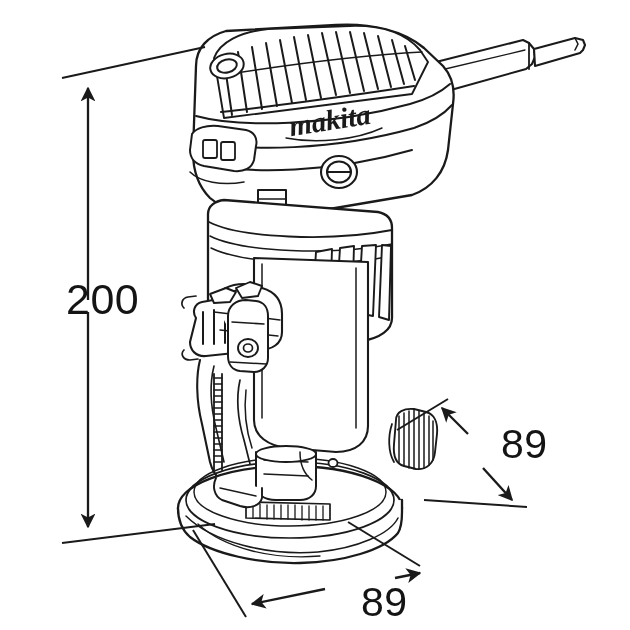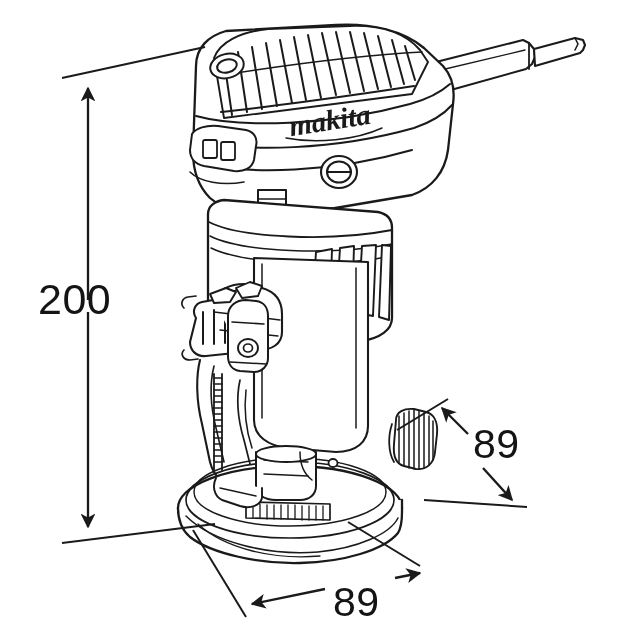--- a/index.html
+++ b/index.html
@@ -30,20 +30,21 @@
   }
   .dim-label {
     position: absolute;
     font-family: "Liberation Sans", sans-serif;
     color: #141414;
     font-weight: 400;
     letter-spacing: 0.5px;
     white-space: nowrap;
     line-height: 1;
     user-select: none;
+    margin-left: 28px;
   }
   #label-height {
     left: 38px;
     top: 278px;
     font-size: 43px;
   }
   #label-width-bottom {
     left: 333px;
     top: 582px;
     font-size: 41px;

